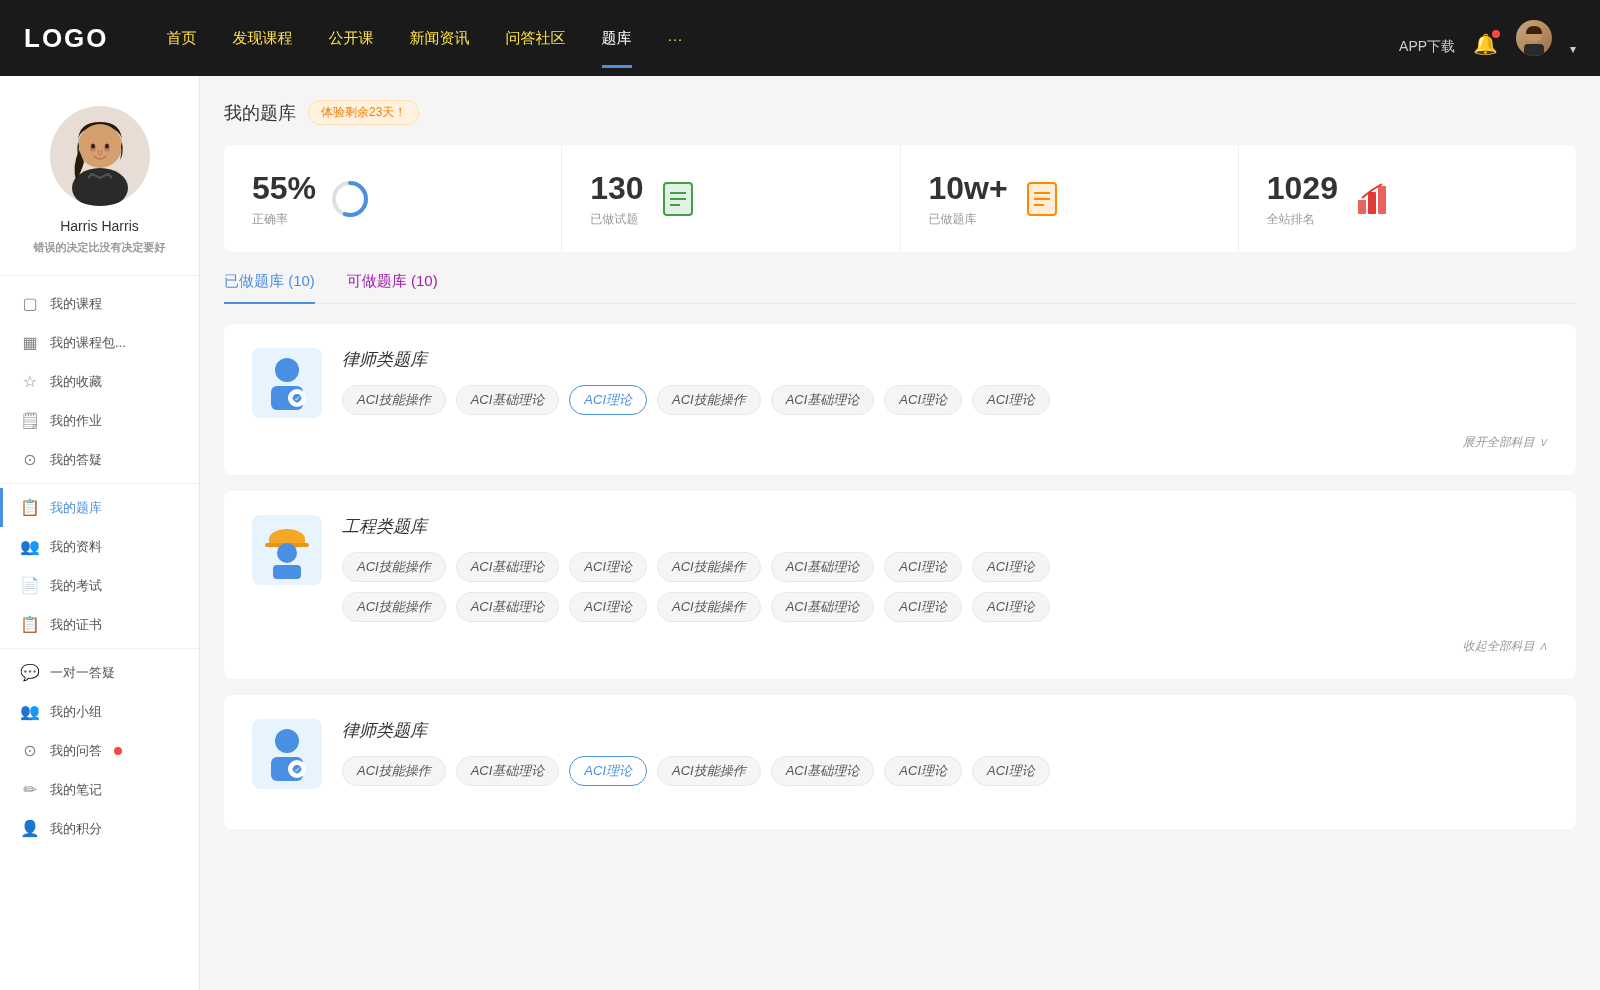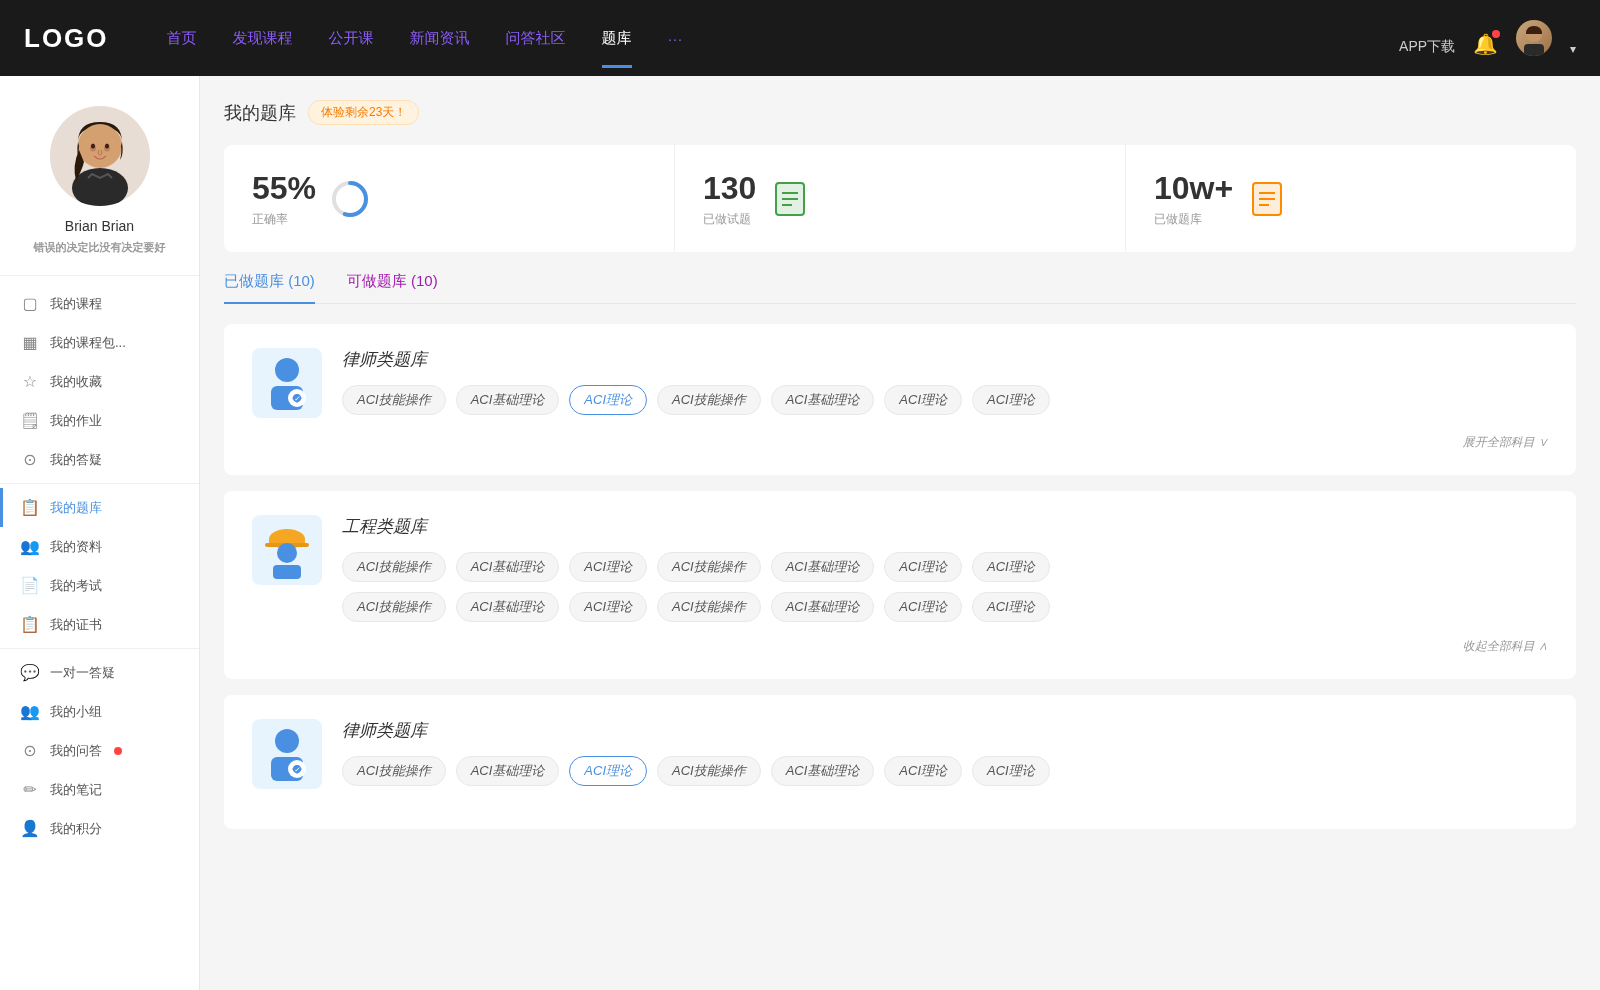--- a/index.html
+++ b/index.html
@@ -22,21 +22,21 @@
       margin-right: 40px;
       min-width: 80px;
     }
     .navbar-nav {
       display: flex;
       align-items: center;
       gap: 0;
       flex: 1;
     }
     .navbar-nav-item {
-      color: #8b5cf6;
+      color: #fde047;
       font-size: 15px;
       padding: 0 18px;
       height: 60px;
       display: flex;
       align-items: center;
       cursor: pointer;
       position: relative;
     }
     .navbar-nav-item.active { color: #fff; }
     .navbar-nav-item.active::after {
@@ -404,21 +404,21 @@
           <ellipse cx="43" cy="40" rx="2" ry="2.5" fill="#3a2010"></ellipse>
           <ellipse cx="57" cy="40" rx="2" ry="2.5" fill="#3a2010"></ellipse>
 
           <path d="M44 50 Q50 56 56 50" stroke="#c07050" stroke-width="1.5" fill="none"></path>
 
           <path d="M49 44 Q47 48 50 49 Q53 48 51 44" stroke="#c07050" stroke-width="1" fill="none"></path>
 
           <path d="M38 72 L42 68 L50 72 L58 68 L62 72" stroke="#555" stroke-width="2" fill="none"></path>
         </svg>
       </div>
-      <div class="sidebar-name">Brian Brian</div>
+      <div class="sidebar-name">Harris Harris</div>
       <div class="sidebar-motto">错误的决定比没有决定要好</div>
     </div>
 
     <div class="sidebar-menu">
       <div class="sidebar-menu-item">
         <span class="sidebar-menu-icon">▢</span>
         <span>我的课程</span>
       </div>
       <div class="sidebar-menu-item">
         <span class="sidebar-menu-icon">▦</span>
@@ -525,20 +525,34 @@
           <svg width="34" height="36" viewBox="0 0 34 36">
             <rect x="3" y="2" width="28" height="32" rx="3" fill="#fb8c00" opacity="0.15"></rect>
             <rect x="3" y="2" width="28" height="32" rx="3" fill="none" stroke="#fb8c00" stroke-width="2"></rect>
             <line x1="9" y1="12" x2="25" y2="12" stroke="#fb8c00" stroke-width="2"></line>
             <line x1="9" y1="18" x2="25" y2="18" stroke="#fb8c00" stroke-width="2"></line>
             <line x1="9" y1="24" x2="19" y2="24" stroke="#fb8c00" stroke-width="2"></line>
           </svg>
         </div>
       </div>
 
+      <div class="stat-item">
+        <div class="stat-text">
+          <div class="stat-value">1029</div>
+          <div class="stat-label">全站排名</div>
+        </div>
+        <div class="stat-icon">
+          <svg width="36" height="34" viewBox="0 0 36 34">
+            <rect x="4" y="18" width="8" height="14" rx="1" fill="#e53935" opacity="0.8"></rect>
+            <rect x="14" y="10" width="8" height="22" rx="1" fill="#e53935"></rect>
+            <rect x="24" y="4" width="8" height="28" rx="1" fill="#e53935" opacity="0.8"></rect>
+            <polyline points="8,16 18,8 28,2" stroke="#e53935" stroke-width="2" fill="none" marker-end="url(#arr)"></polyline>
+          </svg>
+        </div>
+      </div>
     </div>
 
     <div class="tabs-bar">
       <div class="tab-item active">已做题库 (10)</div>
       <div class="tab-item">可做题库 (10)</div>
     </div>
 
     <div class="qbank-card">
       <div class="qbank-header">
         <div class="qbank-icon-wrap">

